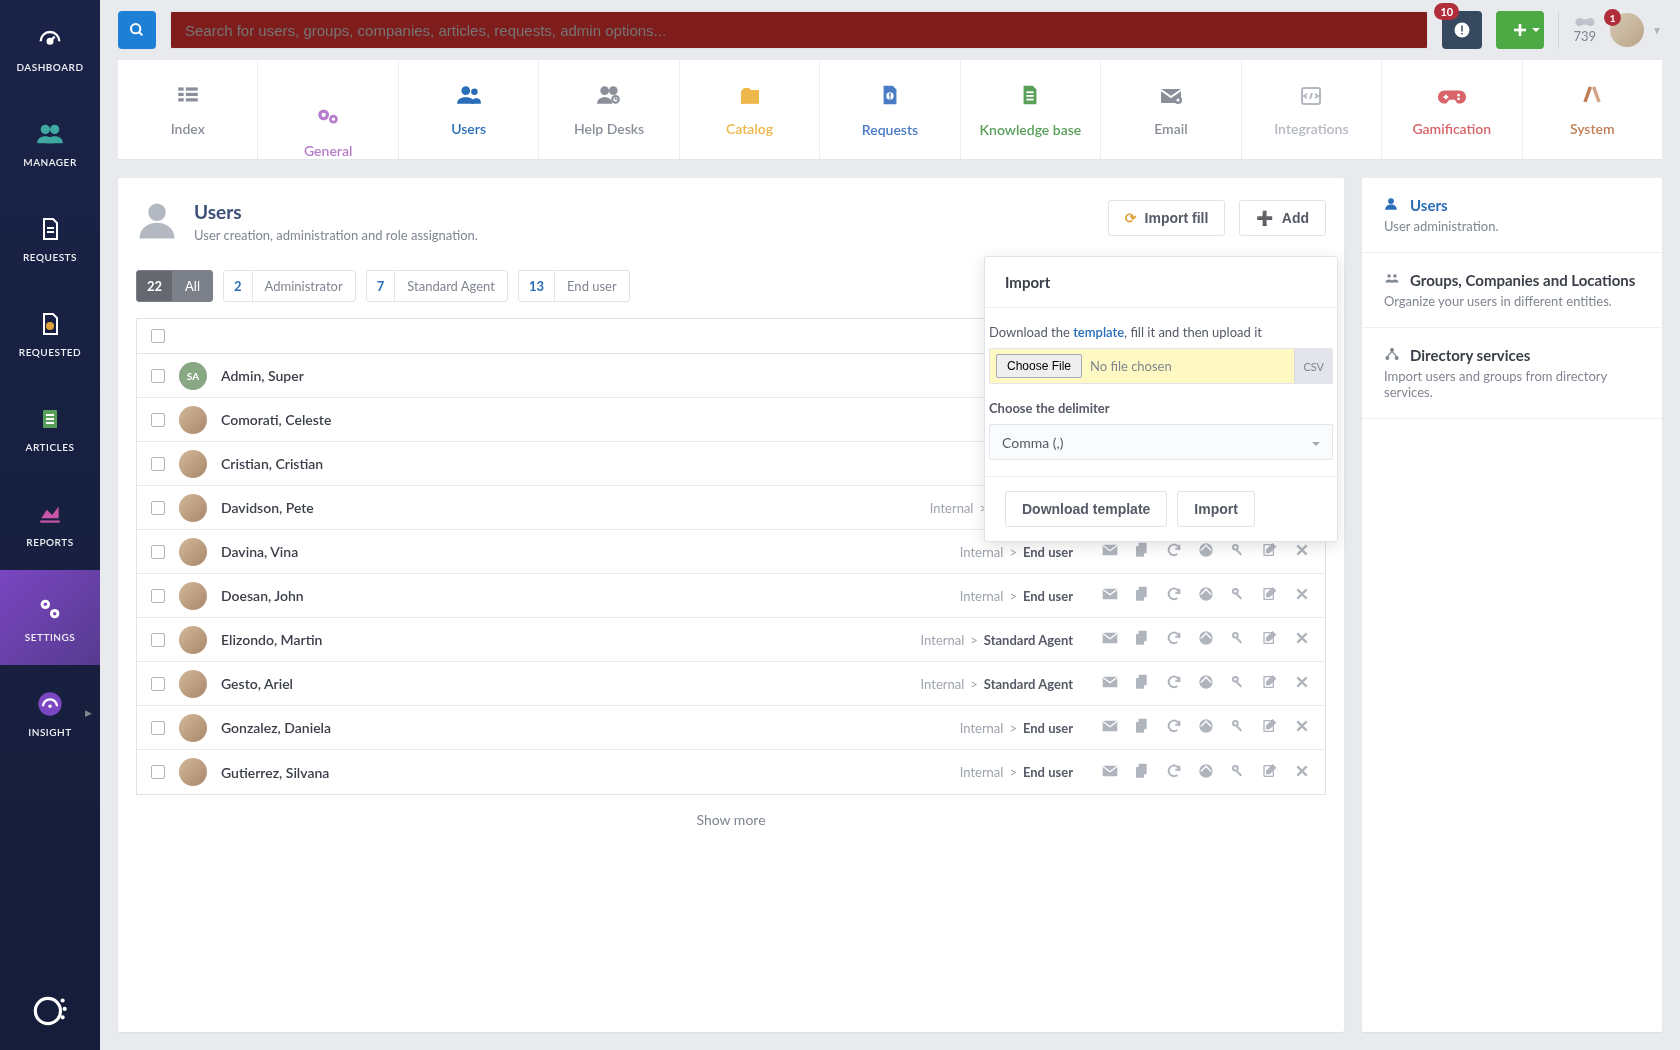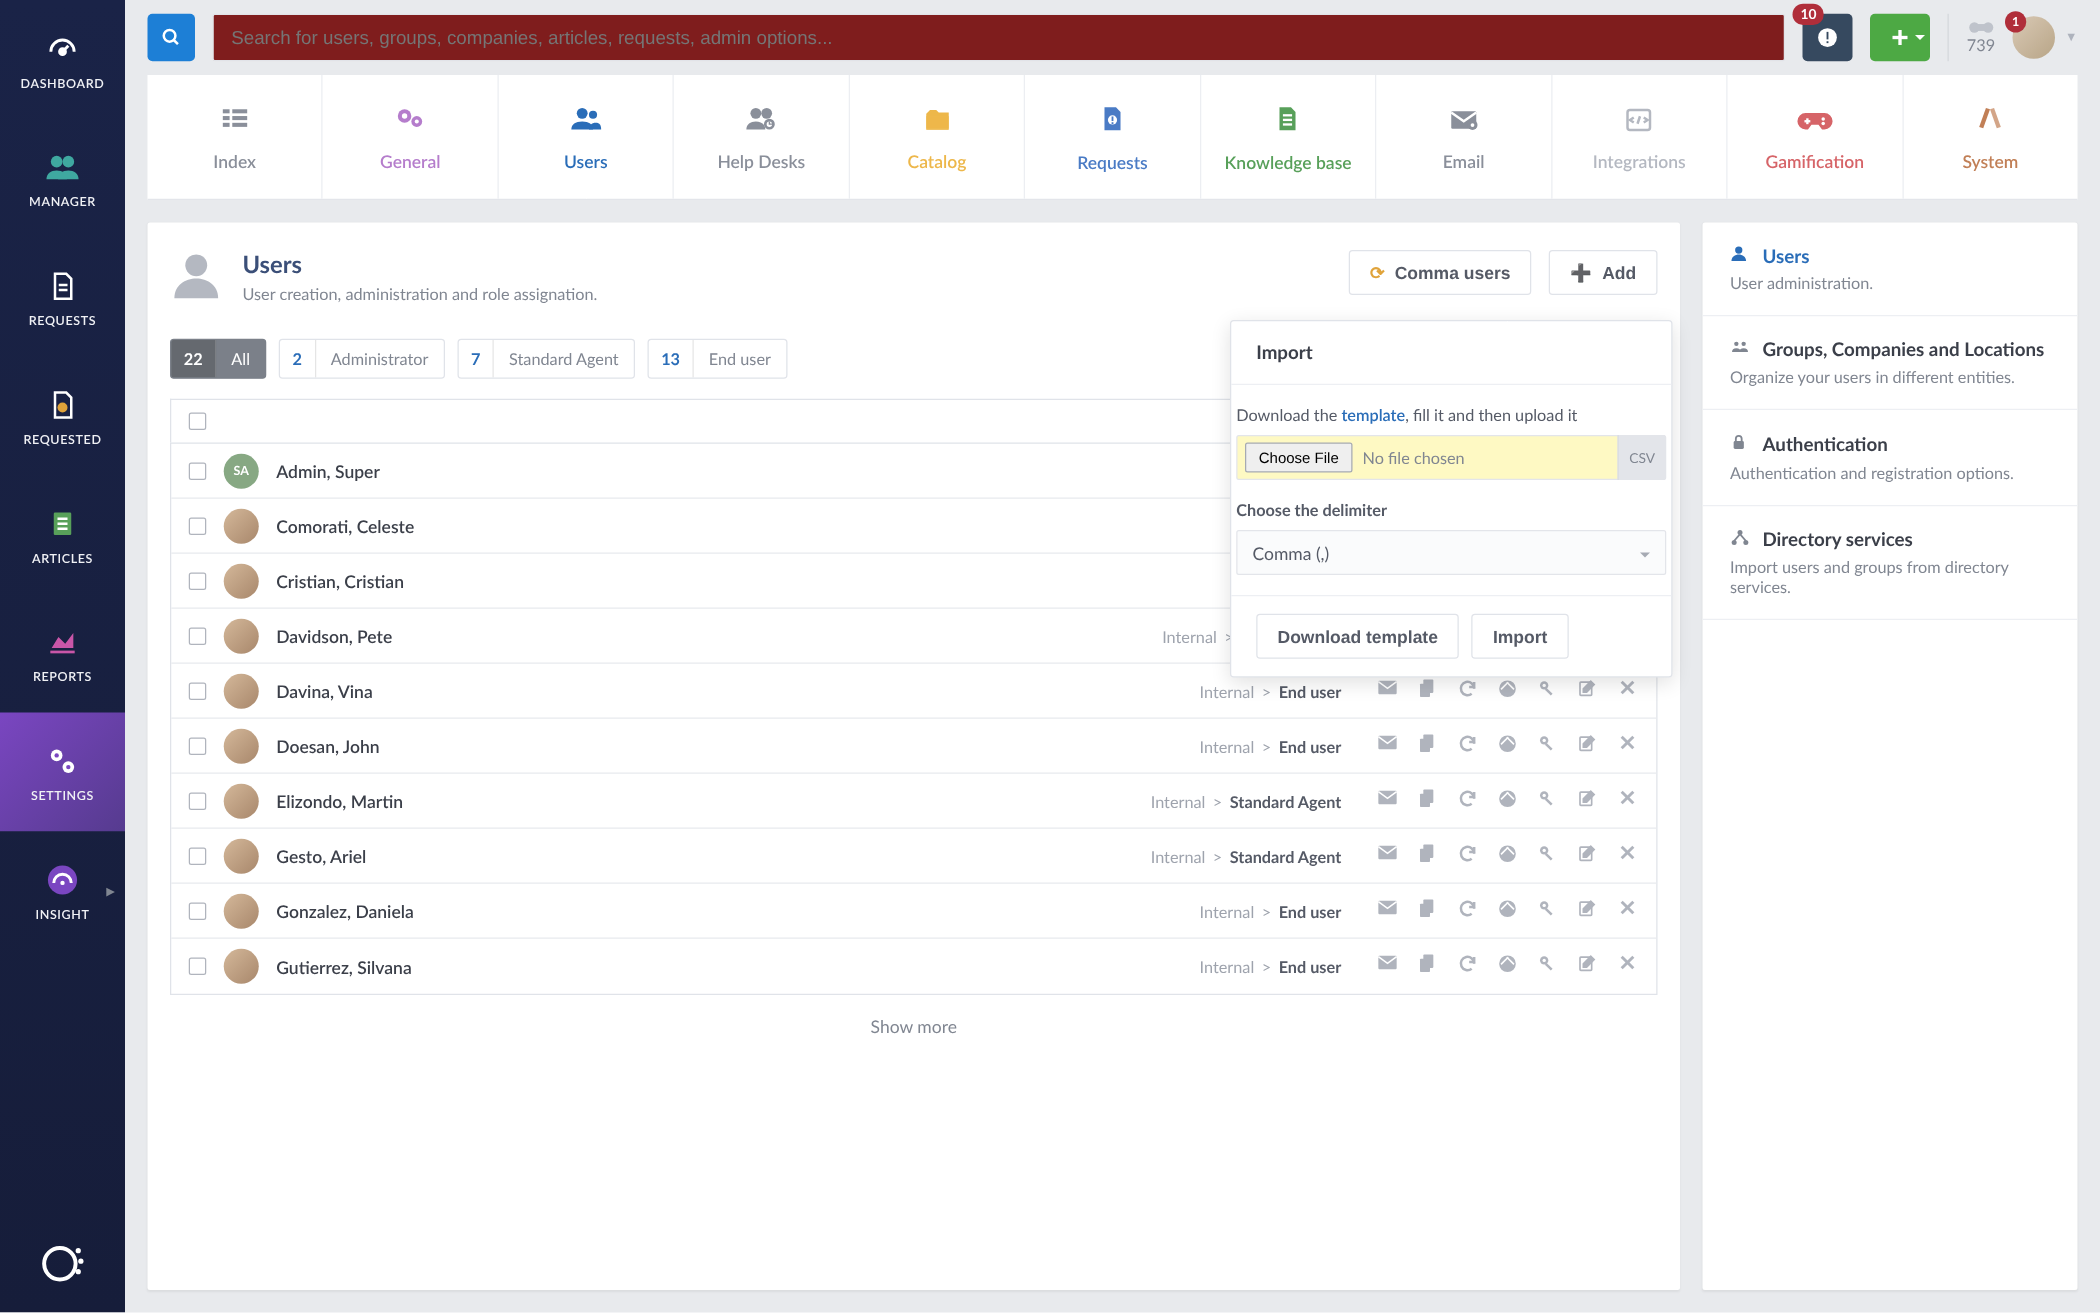--- a/index.html
+++ b/index.html
@@ -74,21 +74,21 @@
 .pop-body a { color: #2a6db8; text-decoration: none; font-weight: 600; }
 .file-row { margin-top: 8px; background: #fef9c3; border: 1px solid #e3e5ea; height: 36px; display: flex; align-items: center; padding: 0 6px; border-radius: 2px; }
 .file-btn { height: 24px; padding: 0 10px; border: 1px solid #a6aab3; background: #efefef; font-size: 12px; border-radius: 2px; }
 .file-label { margin-left: 8px; font-size: 13px; color: #808691; }
 .file-ext { margin-left: auto; background: #e3e5ea; padding: 0 8px; height: 36px; display: flex; align-items: center; font-size: 11px; color: #808691; border-left: 1px solid #d9dbe1; margin-right: -6px; }
 .pop-label { margin-top: 16px; font-size: 13px; font-weight: 700; color: #555a66; }
 .select { margin-top: 8px; border: 1px solid #e3e5ea; height: 36px; display: flex; align-items: center; padding: 0 12px; font-size: 14px; color: #555a66; border-radius: 2px; background: #fafbfc; position: relative; }
 .select::after { content: ""; position: absolute; right: 12px; top: 50%; border: 4px solid transparent; border-top-color: #a6aab3; }
 .pop-actions { padding: 14px 20px; display: flex; gap: 10px; border-top: 1px solid #edeff3; }
 .icon-color-index { color: #8a8f9a; }
-.icon-color-general { color: #b57dcc; }
+.icon-color-general { color: #b57dcc; justify-content: flex-end; }
 .icon-color-users { color: #5896cf; }
 .icon-color-help { color: #8a8f9a; }
 .icon-color-catalog { color: #edb74a; }
 .icon-color-requests { color: #4a7bc5; }
 .icon-color-kb { color: #58a05a; }
 .icon-color-email { color: #8a8f9a; }
 .icon-color-integrations { color: #b4b8c1; }
 .icon-color-gamification { color: #d66468; }
 .icon-color-system { color: #c17f56; }
 </style>
@@ -339,21 +339,21 @@
               <path d="M2 22c0-6 5-9 10-9s10 3 10 9z"></path>
             </svg>
         </div>
         <div>
           <div class="page-title">Users</div>
           <div class="page-sub">User creation, administration and role assignation.</div>
         </div>
         <div class="header-actions" style="position:relative;">
           <button class="btn">
             <span class="bi" style="color:#e0a33a;">⟳</span>
-            <span>Comma users</span>
+            <span>Import fill</span>
           </button>
           <button class="btn">
             <span class="bi" style="color:#4da944;">➕</span>
             <span>Add</span>
           </button>
 
           <div class="popover">
             <div class="pop-hdr">Import</div>
             <div class="pop-body">
               <span>Download the </span><a href="#">template</a><span>, fill it and then upload it</span>
@@ -834,30 +834,20 @@
                 <circle cx="17" cy="7" r="3"></circle>
                 <path d="M1 18c0-3 2-5 6-5s6 2 6 5z"></path>
                 <path d="M11 18c0-3 2-5 6-5s6 2 6 5z"></path>
               </svg></span>
             <span>Groups, Companies and Locations</span>
           </div>
           <div class="rdesc">Organize your users in different entities.</div>
         </div>
         <div class="rpanel-item">
           <div class="rtitle">
-            <span class="ricon"><svg width="14" height="16" viewBox="0 0 24 24" fill="currentColor">
-                <rect x="5" y="10" width="14" height="11" rx="2"></rect>
-                <path d="M8 10V7a4 4 0 018 0v3" fill="none" stroke="currentColor" stroke-width="2.5"></path>
-              </svg></span>
-            <span>Authentication</span>
-          </div>
-          <div class="rdesc">Authentication and registration options.</div>
-        </div>
-        <div class="rpanel-item">
-          <div class="rtitle">
             <span class="ricon"><svg width="16" height="14" viewBox="0 0 24 20" fill="currentColor">
                 <circle cx="12" cy="4" r="3"></circle>
                 <circle cx="5" cy="16" r="3"></circle>
                 <circle cx="19" cy="16" r="3"></circle>
                 <line x1="12" y1="6" x2="5" y2="14" stroke="currentColor" stroke-width="2"></line>
                 <line x1="12" y1="6" x2="19" y2="14" stroke="currentColor" stroke-width="2"></line>
               </svg></span>
             <span>Directory services</span>
           </div>
           <div class="rdesc">Import users and groups from directory services.</div>

